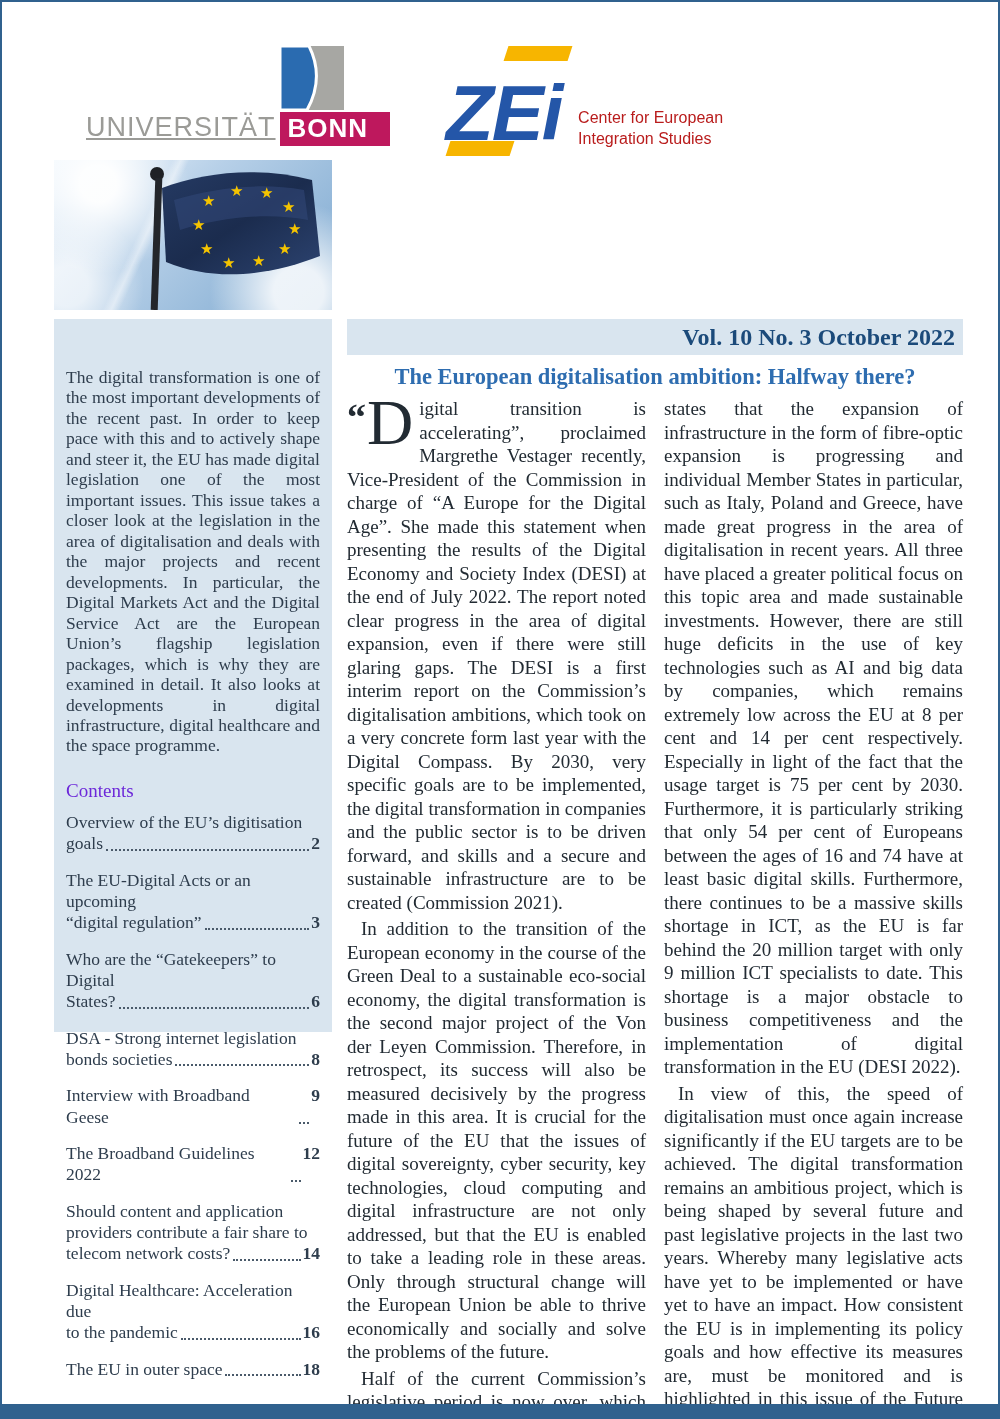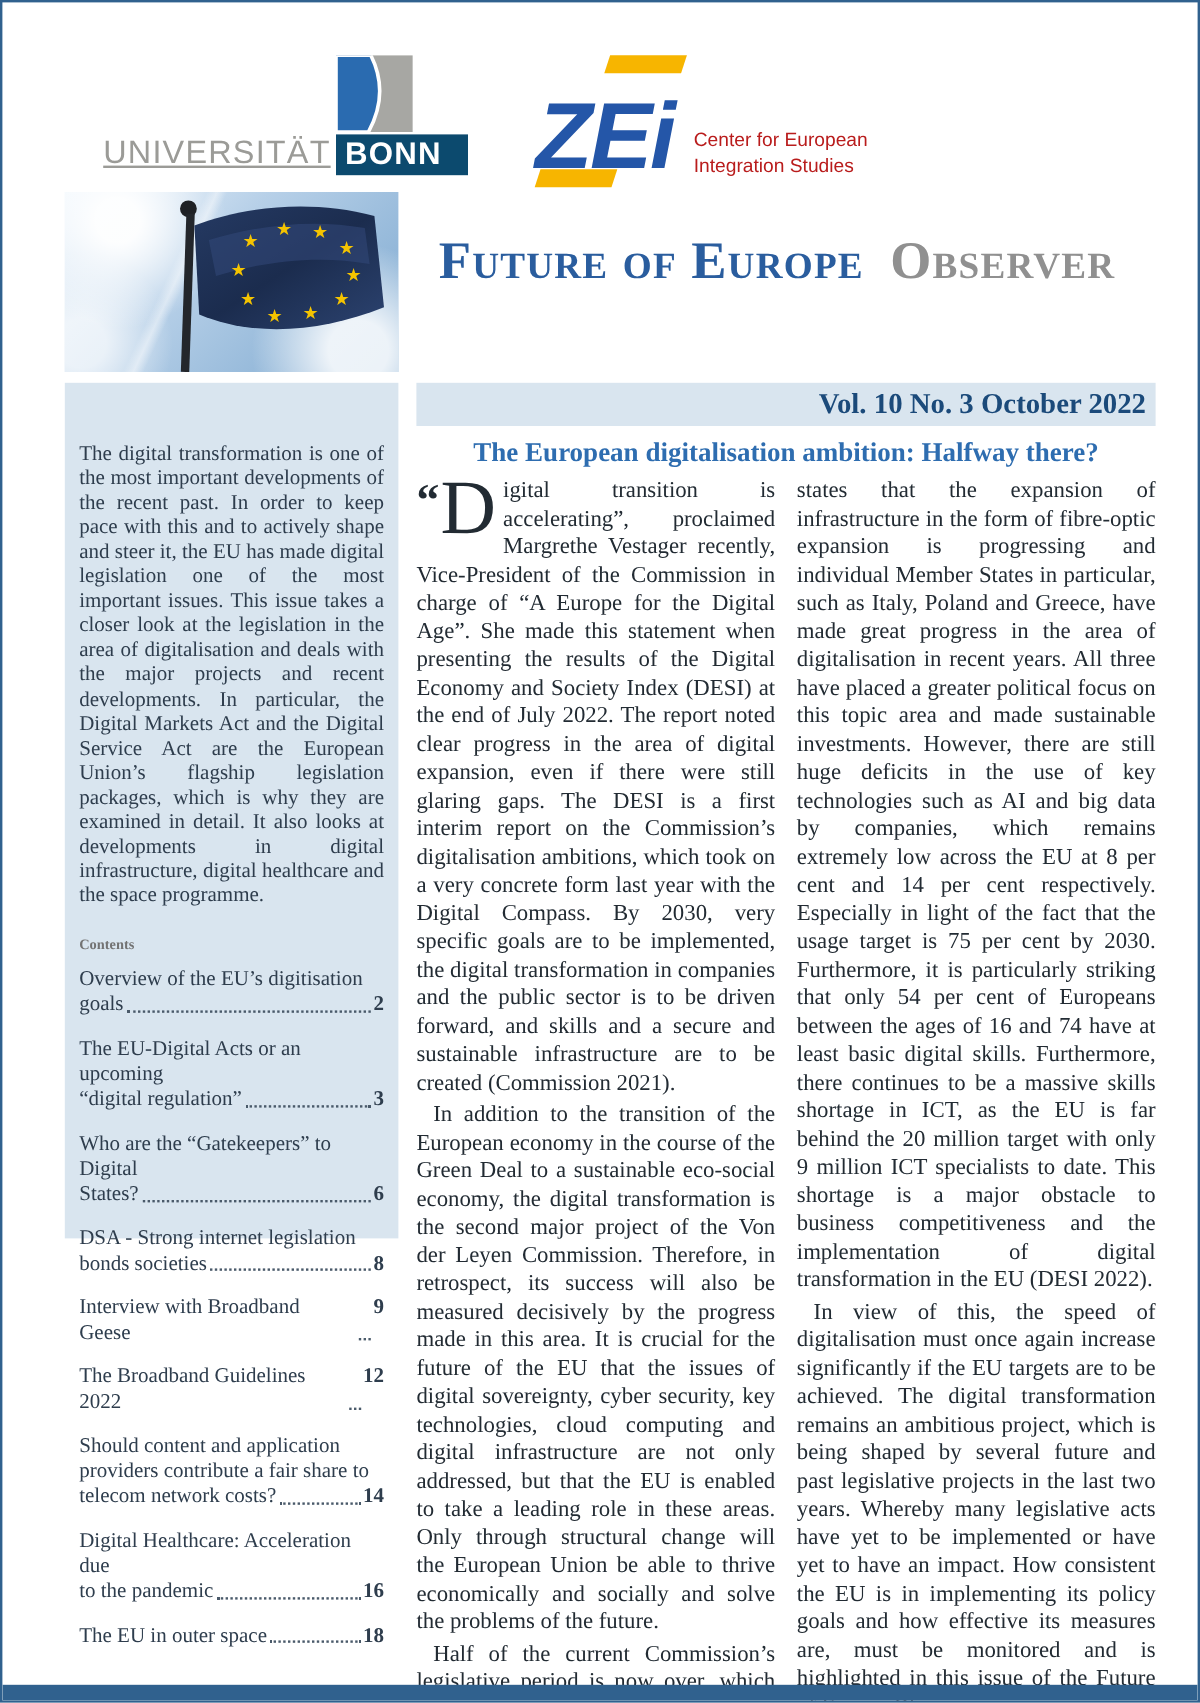--- a/index.html
+++ b/index.html
@@ -9,21 +9,21 @@
     overflow:hidden; font-family:"Liberation Serif","DejaVu Serif",serif;
   }
 
   
   .logos-row { display:flex; align-items:flex-end; margin:44px 0 0 84px; height:100px; }
   .uni-logo { display:flex; align-items:flex-end; }
   .uni-word { font-family:"Liberation Sans",sans-serif; font-size:27px; color:#9b9b97;
               letter-spacing:1px; margin:0 4px 3px 0;text-decoration:underline; }
   .uni-right { display:flex; flex-direction:column; align-items:flex-start; }
   .uni-mark { width:64px; height:64px; display:block; }
-  .uni-bonn { margin-top:2px; background:#0c4a6e; color:#fff; font-family:"Liberation Sans",sans-serif;
+  .uni-bonn { margin-top:2px; background:#be185d; color:#fff; font-family:"Liberation Sans",sans-serif;
               font-weight:bold; font-size:26px; letter-spacing:1px; padding:1px 22px 2px 8px; }
   .zei-logo { display:flex; align-items:flex-end; margin-left:56px; }
   .zei-mark { position:relative; width:118px; height:96px; }
   .zei-letters { position:absolute; left:0; bottom:-6px; font-family:"Liberation Sans",sans-serif;
                  font-weight:bold; font-style:italic; font-size:78px; line-height:1; color:#2456a8;
                  letter-spacing:-2px; }
   .zei-bar-top { position:absolute; right:-6px; top:-4px; width:64px; height:15px;
                  background:#f7b500; transform:skewX(-18deg); }
   .zei-bar-bottom { position:absolute; left:2px; bottom:-10px; width:64px; height:15px;
                     background:#f7b500; transform:skewX(-18deg); }
@@ -52,21 +52,21 @@
   .content-row { display:flex; margin:9px 35px 0 52px; gap:15px; }
   .sidebar { flex:0 0 278px; background:#d9e5ef; height:713px; box-sizing:border-box;
              padding:48px 12px 0 12px; color:#2e3d4d; }
   .main-col { flex:1; min-width:0; }
   .vol-bar { height:36px; background:#d9e5ef; display:flex; align-items:center;
              justify-content:flex-end; padding-right:8px; box-sizing:border-box; }
   .vol-text { color:#1b4a7a; font-weight:bold; font-size:24px; }
 
   
   .sb-intro { font-size:17.5px; line-height:1.17; text-align:justify; margin:0; }
-  .sb-contents-h { color:#737373; font-weight:bold; font-size:12px; margin:24px 0 10px 0; }
+  .sb-contents-h { color:#6d28d9; font-weight:normal; font-size:19px; margin:24px 0 10px 0; }
   .toc-item { font-size:17.5px; line-height:1.22; margin-bottom:15px; }
   .toc-line { display:block; }
   .toc-last { display:flex; align-items:baseline; }
   .toc-leader { flex:1; border-bottom:2px dotted #4a5a6a; align-self:flex-end;
                 margin:0 2px 4px 3px; min-width:10px; }
   .toc-page { font-weight:bold; }
 
   
   .headline { color:#2e6db0; font-weight:bold; font-size:22.5px; text-align:center; margin:9px 0 7px 0; }
   .cols { display:flex; gap:18px; }
@@ -131,26 +131,20 @@
           <text x="228" y="52">★</text>
           <text x="234" y="74">★</text>
           <text x="224" y="94">★</text>
           <text x="198" y="106">★</text>
           <text x="168" y="108">★</text>
           <text x="146" y="94">★</text>
           <text x="138" y="70">★</text>
         </g>
       </svg>
     </div>
-    <div class="mast-title-wrap">
-      <div class="mast-title">
-        <span class="t-blue">Future of Europe</span>
-        <span class="t-gray">Observer</span>
-      </div>
-    </div>
   </div>
 
   <div class="content-row">
 
     <aside class="sidebar">
       <p class="sb-intro">The digital transformation is one of the most important developments of the recent past. In order to keep pace with this and to actively shape and steer it, the EU has made digital legislation one of the most important issues. This issue takes a closer look at the legislation in the area of digitalisation and deals with the major projects and recent developments. In particular, the Digital Markets Act and the Digital Service Act are the European Union’s flagship legislation packages, which is why they are examined in detail. It also looks at developments in digital infrastructure, digital healthcare and the space programme.</p>
       <div class="sb-contents-h">Contents</div>
 
       <div class="toc-item">
         <span class="toc-line">Overview of the EU’s digitisation</span>

